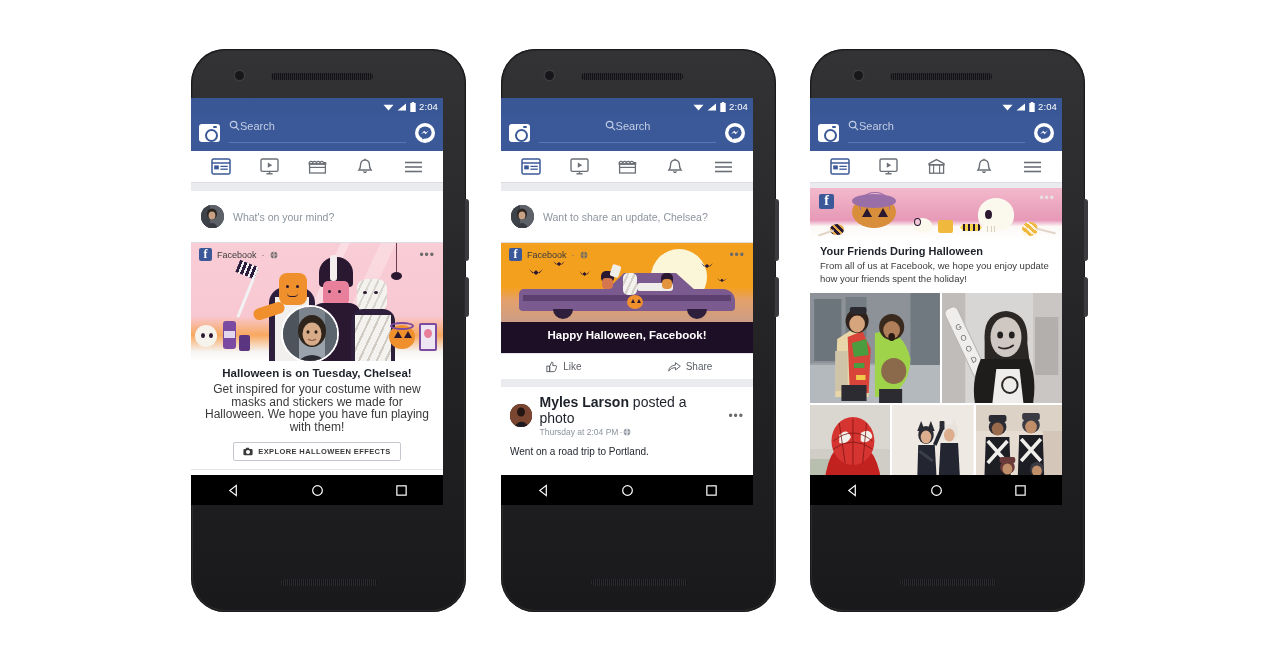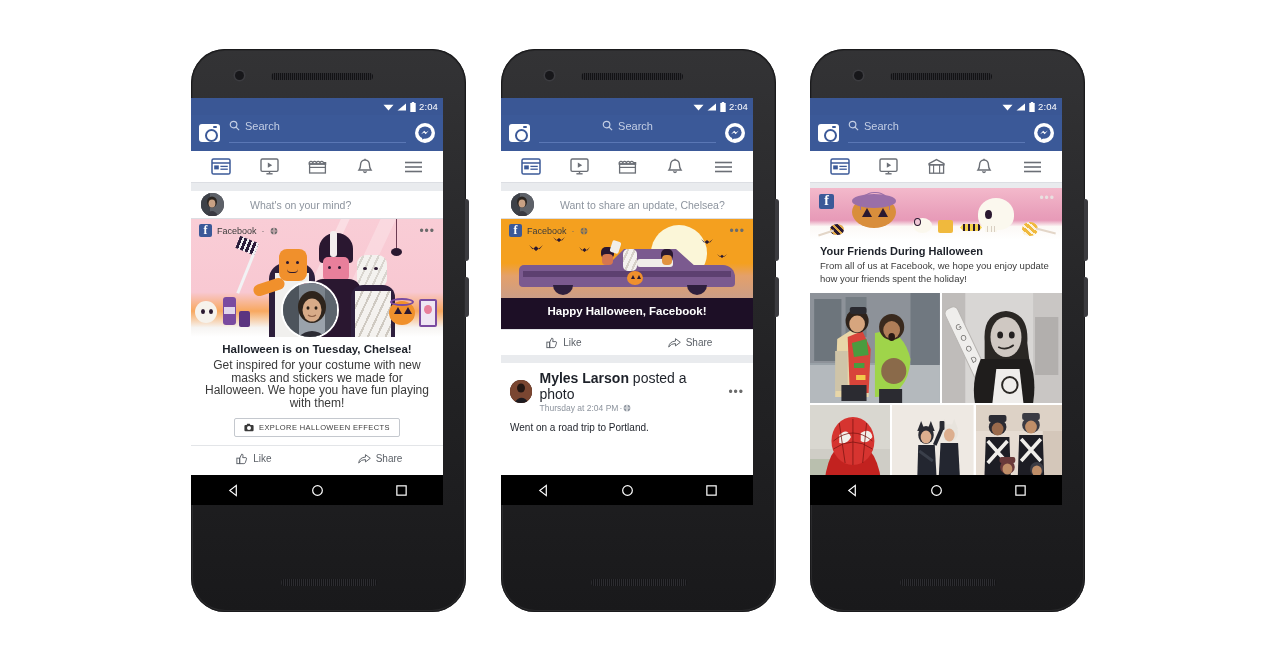--- a/index.html
+++ b/index.html
@@ -84,21 +84,21 @@
   .cam-btn::before {
     content: ""; position: absolute; left: 6px; top: 4.5px;
     width: 9px; height: 9px; border-radius: 50%;
     border: 2px solid #3b5998;
   }
   .cam-btn::after {
     content: ""; position: absolute; left: 14px; top: 1.5px;
     width: 4px; height: 2.5px; background: #3b5998; border-radius: 1px;
   }
   .search-wrap {
-    flex: 1 1 auto; display: flex; align-items: center; gap: 5px;
+    flex: 1 1 auto; display: flex; align-items: center; 
     border-bottom: 1px solid #5a77b5; padding-bottom: 14px; height: 20px; text-align: right;
   }
   .search-wrap.center { justify-content: center; }
   .search-txt { color: #c3cee4; font-size: 11px; }
   .msgr-btn {
     width: 20px; height: 20px; border-radius: 50%; background: #fff;
     flex: 0 0 auto; position: relative;
   }
   .msgr-bolt {
     position: absolute; left: 3px; top: 3px; width: 14px; height: 14px;
@@ -108,22 +108,22 @@
   .tabbar {
     height: 32px; background: #fff; border-bottom: 1px solid #dcdee3;
     display: flex; align-items: center; justify-content: space-around;
     padding: 0 6px;
   }
   .tab { width: 24px; height: 22px; display: flex; align-items: center; justify-content: center; }
   .spacer-grey { height: 8px; background: #e9ebee; }
 
   
   .composer {
-    height: 28px; background: #fff; display: flex; align-items: center;
-    gap: 26px; padding: 0 10px; border-bottom: 1px solid #dcdee3;
+    height: 52px; background: #fff; display: flex; align-items: center;
+    gap: 9px; padding: 0 10px; border-bottom: 1px solid #dcdee3;
   }
   .avatar {
     width: 23px; height: 23px; border-radius: 50%; flex: 0 0 auto;
     overflow: hidden; position: relative; background: #4a4a52;
   }
   .composer-text { color: #8d949e; font-size: 10.5px; }
 
   
   .card { background: #fff; }
   .card-head {
@@ -148,21 +148,21 @@
   .hero { position: relative; overflow: hidden; }
 
   .card-body { padding: 6px 12px 8px 12px; text-align: center; }
   .card-title { font-size: 11.5px; font-weight: bold; color: #1d2129; margin-bottom: 4px; }
   .card-sub { font-size: 12px; line-height: 12.5px; color: #3a3a3a; }
   .cta-btn {
     display: inline-flex; align-items: center; gap: 5px;
     border: 1px solid #c4c8ce; border-radius: 2px;
     padding: 4px 9px; margin-top: 9px; background: #fff;
   }
-  .cta-label { font-size: 7.5px; font-weight: normal; letter-spacing: .4px; color: #3a3a3a; }
+  .cta-label { font-size: 7.5px; font-weight: bold; letter-spacing: .4px; color: #3a3a3a; }
   .cta-cam { width: 10px; height: 9px; }
 
   .actions {
     display: flex; border-top: 1px solid #e3e5e8; height: 26px;
   }
   .action {
     flex: 1; display: flex; align-items: center; justify-content: center;
     gap: 5px; color: #5a5f66; font-size: 10px;
   }
 

